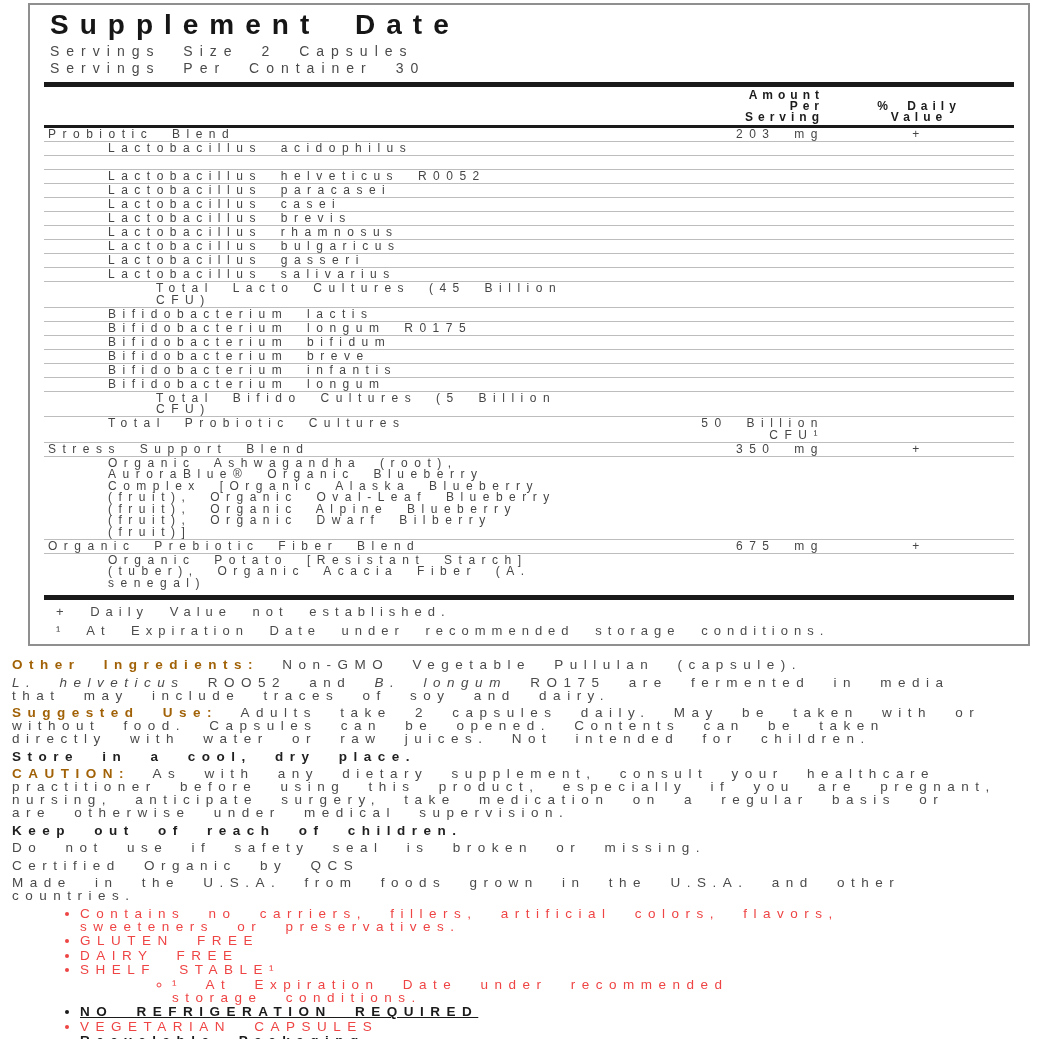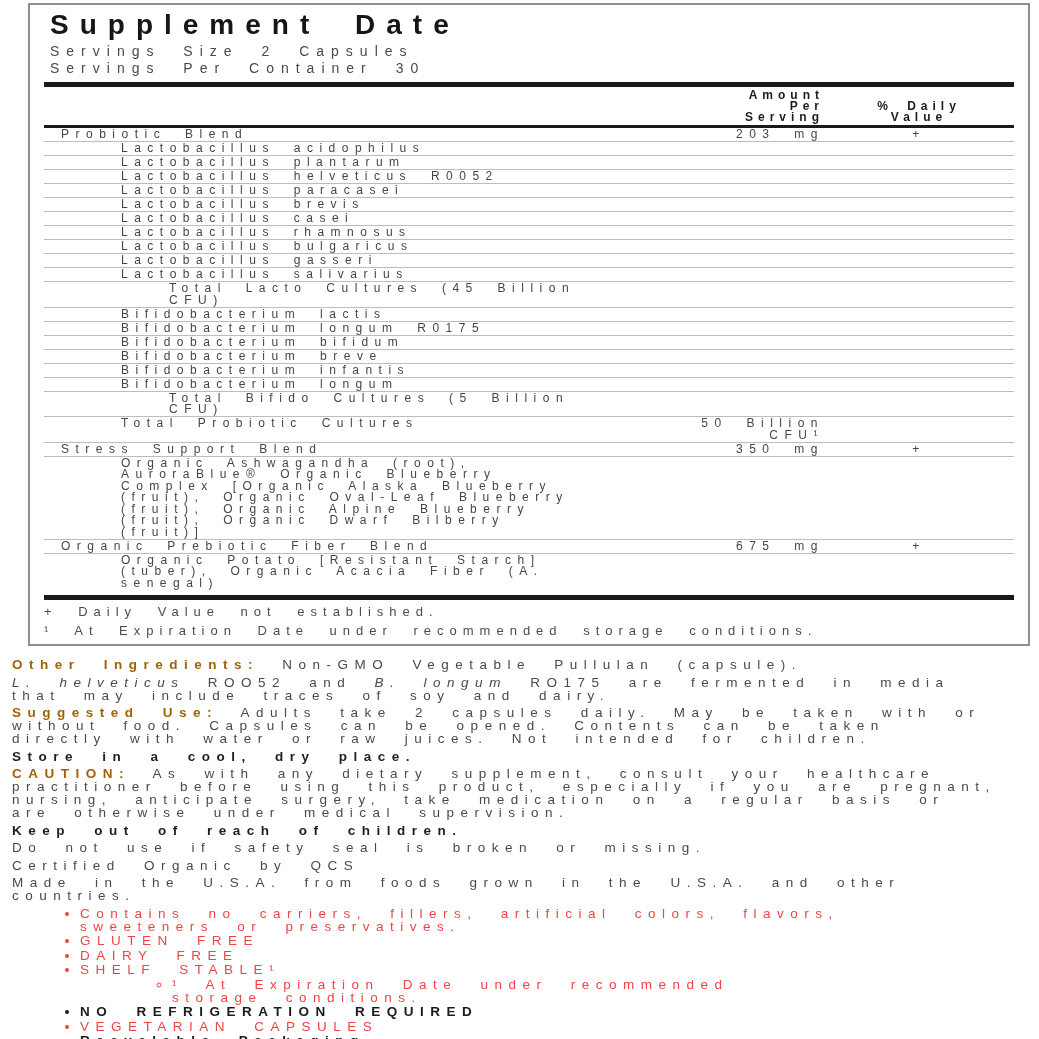--- a/index.html
+++ b/index.html
@@ -21,21 +21,21 @@
   }
   .serv {
     margin-left: 6px; font-size: 14px; color: #4a4a4a;
     letter-spacing: 7px; word-spacing: 12px; line-height: 17px; white-space: nowrap;
   }
   .bar { background: #1a1a1a; }
   .bar.thick { height: 5px; margin: 5px 0 0 0; }
   .bar.med   { height: 3px; margin: 0; }
 
   .hdr-row { display: flex; align-items: flex-end; padding: 3px 0 2px 0; }
-  .c-name { flex: 1; min-width: 0; margin-left: 13px; }
+  .c-name { flex: 1; min-width: 0; }
   .c-amt  { width: 170px; text-align: right; }
   .c-dv   { width: 190px; text-align: center; }
   .hdr-cell { font-weight: bold; color: #1c1c1c; font-size: 12px; line-height: 11px;
     letter-spacing: 5px; word-spacing: 6px; }
   .hdr-cell .wrapbox { display: inline-block; max-width: 96px; }
   .hdr-cell.dv .wrapbox { max-width: 112px; }
 
   .rows { }
   .row {
     display: flex; align-items: flex-start;
@@ -43,39 +43,39 @@
     color: #454545; padding: 1px 0 0.5px 0;
   }
   .row + .row { border-top: 1px solid #bdbdbd; }
   .row .c-name { padding-left: 4px; }
   .row.indent-1 .c-name { padding-left: 64px; }
   .row.indent-2 .c-name { padding-left: 112px; max-width: 530px; }
   .row.wrap .c-name { max-width: 545px; }
   .row .c-amt span { display: inline-block; max-width: 150px; }
 
   .fn {
-    margin: 5px 0 0 0; font-size: 13px; line-height: 14px; color: #4c4c4c;
+    margin: 5px 0 0 12px; font-size: 13px; line-height: 14px; color: #4c4c4c;
     letter-spacing: 6px; word-spacing: 11px;
   }
 
   
   .info { padding: 2px 20px 0 12px; }
   .info p {
     margin: 4.5px 0; font-size: 13.5px; line-height: 13px;
     letter-spacing: 6.5px; word-spacing: 13px; color: #4a4a4a; max-width: 985px;
   }
   .info .lead { font-weight: bold; color: #a16207; }
   .info p.boldline { font-weight: bold; color: #1f1f1f; }
   .info em { font-style: italic; }
   ul.bullets { margin: 4px 0 4px 0; padding-left: 68px; }
   ul.bullets li {
     font-size: 13.5px; line-height: 13px; letter-spacing: 6.5px; word-spacing: 13px;
     color: #ef4444; max-width: 830px; margin: 1.5px 0;
   }
-  ul.bullets li.bold { font-weight: bold; color: #1b1b1b; }
+  ul.bullets li.bold { font-weight: bold; color: #1b1b1b; text-decoration: underline; }
   ul.bullets li.sub { list-style-type: circle; margin-left: 92px; max-width: 620px; }
 </style>
 </head>
 <body>
 
 <section class="facts-box">
   <h1 class="panel-title">Supplement Date</h1>
   <div class="serv">Servings Size 2 Capsules</div>
   <div class="serv">Servings Per Container 30</div>
 
@@ -101,45 +101,44 @@
         <div class="c-dv">+</div>
       </div>
 
       <div class="row indent-1">
         <div class="c-name">Lactobacillus acidophilus</div>
         <div class="c-amt"><span></span></div>
         <div class="c-dv"></div>
       </div>
 
       <div class="row indent-1">
-        <div class="c-name">Lactobacillus plantarum</div>
         <div class="c-amt"><span></span></div>
         <div class="c-dv"></div>
       </div>
 
       <div class="row indent-1">
         <div class="c-name">Lactobacillus helveticus R0052</div>
         <div class="c-amt"><span></span></div>
         <div class="c-dv"></div>
       </div>
 
       <div class="row indent-1">
         <div class="c-name">Lactobacillus paracasei</div>
         <div class="c-amt"><span></span></div>
         <div class="c-dv"></div>
       </div>
 
       <div class="row indent-1">
+        <div class="c-name">Lactobacillus casei</div>
+        <div class="c-amt"><span></span></div>
+        <div class="c-dv"></div>
+      </div>
+
+      <div class="row indent-1">
         <div class="c-name">Lactobacillus brevis</div>
-        <div class="c-amt"><span></span></div>
-        <div class="c-dv"></div>
-      </div>
-
-      <div class="row indent-1">
-        <div class="c-name">Lactobacillus casei</div>
         <div class="c-amt"><span></span></div>
         <div class="c-dv"></div>
       </div>
 
       <div class="row indent-1">
         <div class="c-name">Lactobacillus rhamnosus</div>
         <div class="c-amt"><span></span></div>
         <div class="c-dv"></div>
       </div>
 

